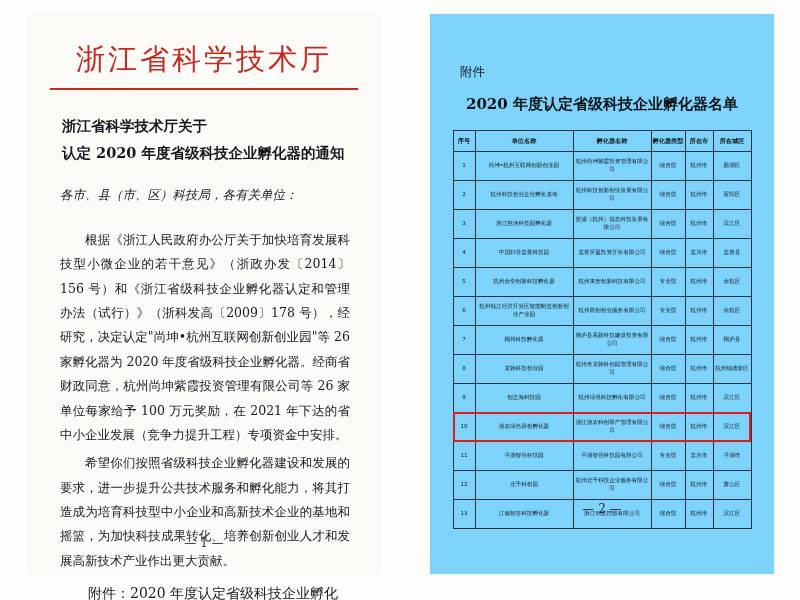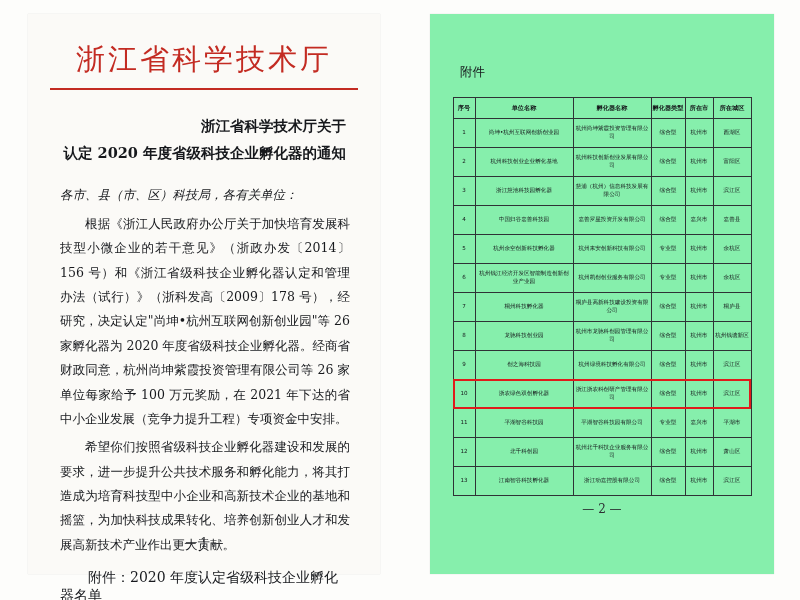--- a/index.html
+++ b/index.html
@@ -41,37 +41,37 @@
     letter-spacing: 3px;
     line-height: 1.1;
     white-space: nowrap;
   }
   .letterhead-rule {
     margin: 12px 22px 0 22px;
     height: 2px;
     background: #c32b22;
   }
   .doc-title {
-    text-align: right;
+    text-align: left;
     font-family: "DejaVu Serif", "Liberation Serif", serif;
     font-weight: bold;
     font-size: 14.5px;
     line-height: 1.9;
     color: #16181c;
     margin: 22px 34px 0 34px;
   }
   .doc-salutation {
     margin: 20px 0 0 32px;
     font-family: "DejaVu Serif", "Liberation Serif", serif;
     font-size: 12.5px;
     color: #16181c;
     font-style: italic;
   }
   .doc-body {
-    margin: 8px 30px 0 32px;
+    margin: 24px 30px 0 32px;
   }
   .doc-para {
     font-family: "DejaVu Serif", "Liberation Serif", serif;
     font-size: 12.5px;
     line-height: 1.95;
     color: #17191d;
     text-align: justify;
     text-indent: 2em;
     margin: 0 0 4px 0;
   }
@@ -107,21 +107,21 @@
     color: #2b2d31;
   }
 
   
   .doc-right {
     position: absolute;
     left: 430px;
     top: 14px;
     width: 344px;
     height: 560px;
-    background: #86efac;
+    background: #7dd3fc;
     box-shadow: 0 0 1px rgba(0,0,0,0.18);
   }
   .attach-label {
     margin: 50px 0 0 30px;
     font-family: "DejaVu Serif", "Liberation Serif", serif;
     font-size: 12.5px;
     color: #17191d;
   }
   .table-title {
     text-align: center;
@@ -218,20 +218,21 @@
         
         
       </div>
     </div>
 
     <div class="page-num-left">— 1 —</div>
   </div>
 
   <div class="doc-right">
     <div class="attach-label">附件</div>
+    <div class="table-title">2020 年度认定省级科技企业孵化器名单</div>
 
     <table class="listing">
       <colgroup>
         <col class="c-seq">
           <col class="c-name">
           <col class="c-company">
         <col class="c-type">
           <col class="c-city">
           <col class="c-district">
       </colgroup>

